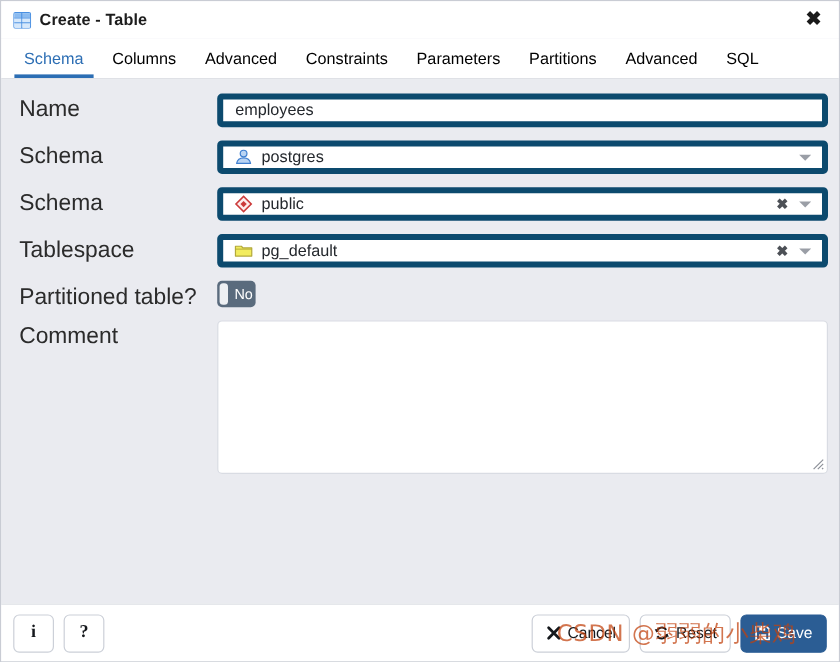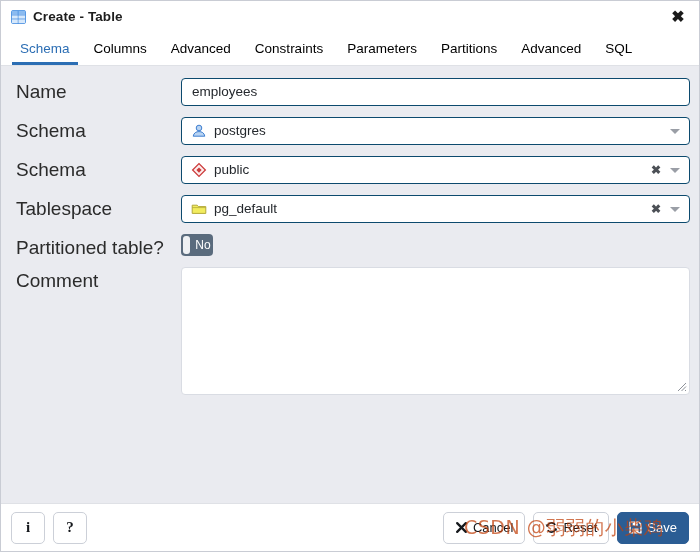--- a/index.html
+++ b/index.html
@@ -126,21 +126,21 @@
   }
   .row-field {
     flex: 1 1 auto;
     min-width: 0;
     padding-right: 1px;
   }
 
   .control {
     position: relative;
     background: #ffffff;
-    border: 1px solid #0c4a6e;
+    border: 5px solid #0c4a6e;
     border-radius: 4px;
     height: 28px;
     box-sizing: border-box;
     display: flex;
     align-items: center;
     padding: 0 4px 0 9px;
     font-size: 13.5px;
     color: #24282d;
     justify-content: flex-end;
   }

